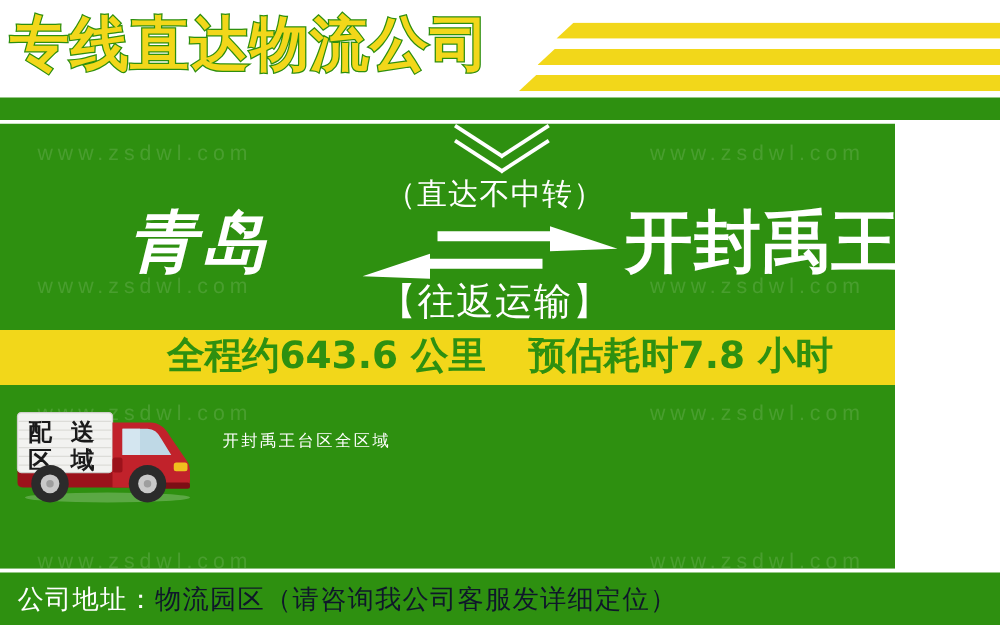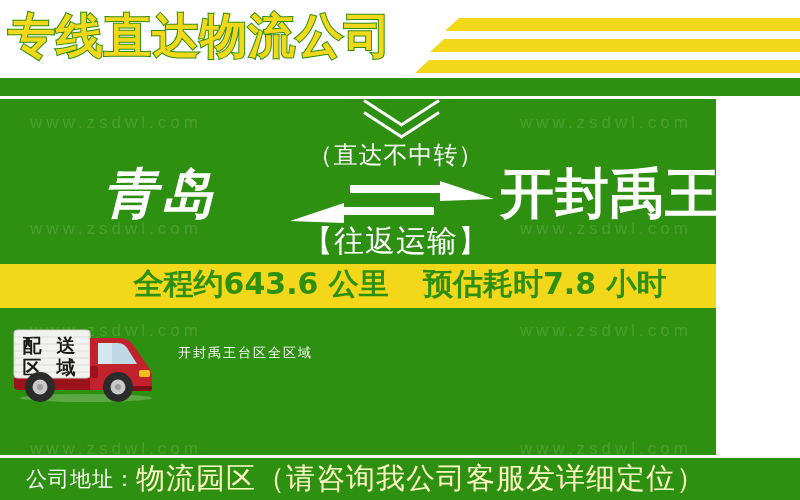--- a/index.html
+++ b/index.html
@@ -93,22 +93,22 @@
   .delivery-area{
     position:absolute;left:178px;top:245px;
     color:#ffffff;font-size:13px;letter-spacing:2px;white-space:nowrap;
   }
 
   
   .addr{
     position:absolute;left:0;top:458px;width:800px;height:42px;background:#2E9010;
     display:flex;align-items:center;
   }
-  .addr-label{color:#ffffff;font-size:21px;letter-spacing:1px;white-space:nowrap;padding-left:26px;}
-  .addr-value{color:#fef9c3;font-size:29px;letter-spacing:1px;white-space:nowrap;}
+  .addr-label{color:#ffffff;font-size:21px;letter-spacing:1px;white-space:nowrap;padding-left:14px;}
+  .addr-value{color:#0f172a;font-size:21px;letter-spacing:1px;white-space:nowrap;}
 </style>
 </head>
 <body>
 
 <div class="banner">
 
   <div class="header">
     <div class="header-title">专线直达物流公司</div>
     <div class="stripes">
       <span class="stripe s1"></span>

